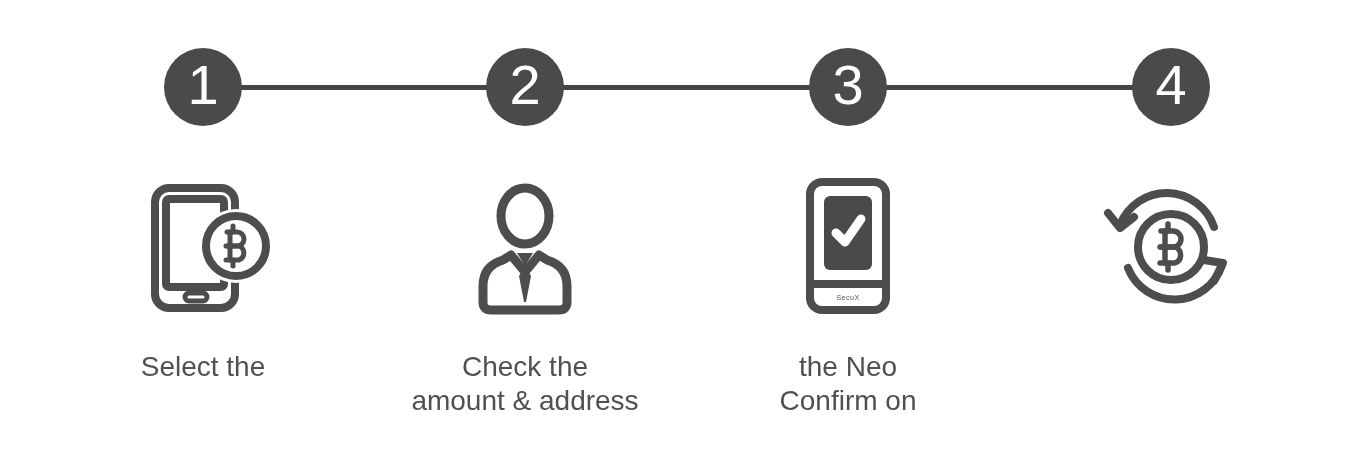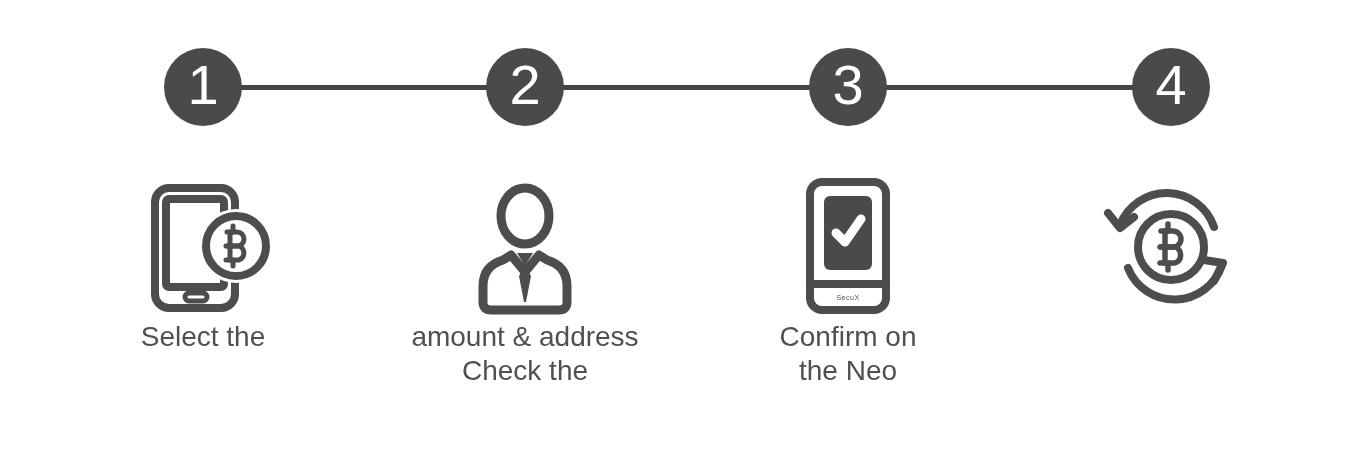--- a/index.html
+++ b/index.html
@@ -29,21 +29,21 @@
     padding-bottom: 4px; box-sizing: border-box;
   }
 
   .icon-box {
     position: absolute; top: 174px; left: 50%; transform: translateX(-50%);
     width: 140px; height: 144px;
   }
   .icon-box svg { width: 100%; height: 100%; display: block; }
 
   .label {
-    position: absolute; top: 320px; left: 0; width: 100%;
+    position: absolute; top: 350px; left: 0; width: 100%;
     text-align: center;
     font-size: 28px; line-height: 34px;
     color: var(--label-text, #505051);
   }
 
   .icon-stroke { stroke: var(--icon-stroke, #4d4d4e); fill: none; stroke-linecap: round; stroke-linejoin: round; }
   .icon-fill   { fill: var(--icon-stroke, #4d4d4e); stroke: none; }
   .screen-fill { fill: var(--step-circle, #4a4a4b); stroke: none; }
   .check-stroke{ stroke: var(--check-mark, #ffffff); fill: none; stroke-linecap: round; stroke-linejoin: round; }
   .halo-fill   { fill: var(--page-bg, #ffffff); stroke: none; }
@@ -90,43 +90,43 @@
     <div class="icon-box">
       <svg viewBox="0 0 140 140">
         <g class="icon-stroke" stroke-width="9">
           <ellipse cx="70" cy="40" rx="24" ry="28"></ellipse>
           <path d="M36 134 H104 Q112 134 112 126 V110 Q112 90 92 84 L84 79 L70 96 L56 79 L48 84 Q28 90 28 110 V126 Q28 134 36 134 Z"></path>
         </g>
         <path class="icon-fill" d="M62 77 L78 77 L70 90 Z M70 90 L76 100 L71 126 L69 126 L64 100 Z"></path>
       </svg>
     </div>
     <div class="label">
+      <div>Check the</div>
       <div>amount &amp; address</div>
-      <div>Check the</div>
     </div>
   </div>
 
   <div class="step" style="left:688px">
     <div class="icon-box">
       <svg viewBox="0 0 140 140">
         <g class="icon-stroke" stroke-width="8">
           <rect x="32" y="6" width="76" height="128" rx="12"></rect>
           <line x1="32" y1="108" x2="108" y2="108"></line>
         </g>
         <rect class="screen-fill" x="46" y="20" width="48" height="74" rx="6"></rect>
         <path class="check-stroke" stroke-width="9" d="M58 57 L67 66 L83 43"></path>
         <text class="brand-text icon-fill" x="70" y="124" text-anchor="middle">SecuX</text>
       </svg>
     </div>
     <div class="step-circle">
       <span>3</span>
     </div>
     <div class="label">
+      <div>the Neo</div>
       <div>Confirm on</div>
-      <div>the Neo</div>
     </div>
   </div>
 
   <div class="step" style="left:1011px">
     <div class="step-circle">
       <span>4</span>
     </div>
     <div class="icon-box">
       <svg viewBox="0 0 140 140">
         <circle class="icon-stroke" cx="70" cy="71" r="33" stroke-width="8"></circle>

